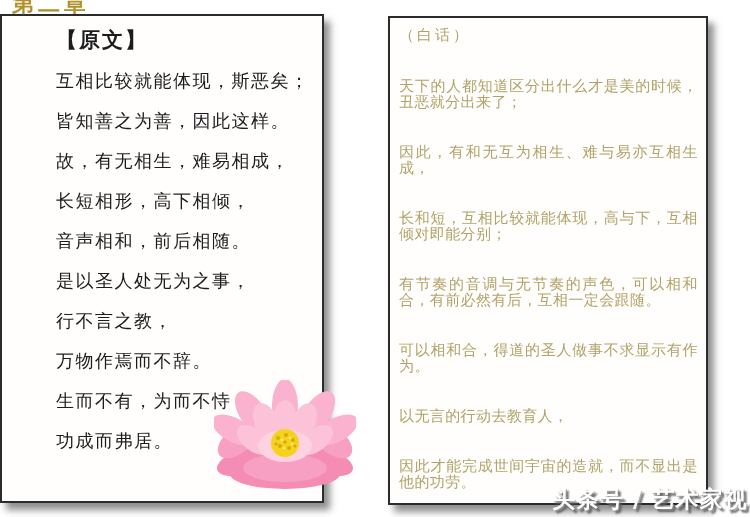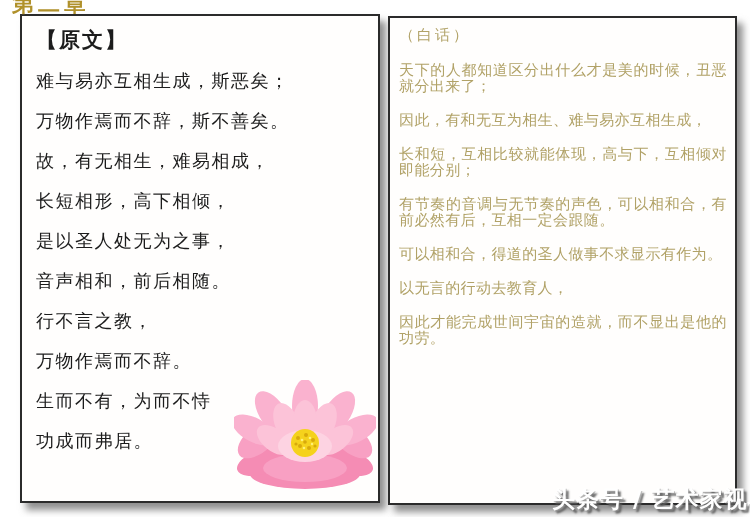--- a/index.html
+++ b/index.html
@@ -8,22 +8,22 @@
     background:#ffffff;
     font-family:"DejaVu Serif","Liberation Serif",serif;
   }
   .page{
     position:absolute;
     background:#fffefd;
     border:2px solid #2b2b2b;
     box-shadow:6px 7px 7px rgba(105,105,105,0.75);
     box-sizing:border-box;
   }
-  .left-page{left:20px;top:14px;width:360px;height:489px;}
-  .right-page{left:388px;top:16px;width:349px;height:489px;}
+  .left-page{left:0;top:14px;width:324px;height:489px;padding-left:40px;}
+  .right-page{left:388px;top:16px;width:320px;height:489px;}
 
   .chapter-label{
     position:absolute;left:12px;top:-8px;z-index:6;
     font-size:22px;font-weight:600;letter-spacing:4px;
     color:var(--chapter_gold,#b0912b);
     line-height:1;
   }
   .left-inner{padding:12px 14px 0 14px;}
   .orig-heading{
     font-size:21px;font-weight:700;letter-spacing:2px;
@@ -42,21 +42,21 @@
 
   .right-inner{padding:9px 8px 0 9px;}
   .vern-heading{
     font-size:15px;letter-spacing:3px;
     color:var(--vernacular_text,#b1a267);
     line-height:17px;
   }
   .vern-paras > div{
     font-size:15px;letter-spacing:0.4px;
     color:var(--vernacular_text,#b1a267);
-    line-height:16px;margin-top:18px;
+    line-height:16px;margin-top:34px;
     text-align:justify;
   }
 
   .watermark{
     position:absolute;left:552px;top:484px;z-index:10;
     font-family:"DejaVu Sans","Liberation Sans",sans-serif;
     font-size:23px;font-weight:700;letter-spacing:1px;
     color:var(--watermark_white,#ffffff);
     text-shadow:3px 3px 2px rgba(96,96,96,0.95), 1px 1px 0 rgba(160,160,160,0.6);
     white-space:nowrap;
@@ -64,26 +64,26 @@
 </style>
 </head>
 <body style="--chapter_gold: #b0912b; --original_text: #1c1c1c; --vernacular_text: #b1a267; --page_border: #2b2b2b; --lotus_pink: #f79ebc; --lotus_pink_light: #fcc3d8; --lotus_center_yellow: #f5d21c; --watermark_white: #ffffff;">
 
 <div class="chapter-label">第二章</div>
 
 <div class="page left-page">
   <div class="left-inner">
     <div class="orig-heading">【原文】</div>
     <div class="orig-lines">
-        <div>难与易亦互相生成，斯恶矣；</div>
-        <div>万物作焉而不辞，斯不善矣。</div>
+        <div>互相比较就能体现，斯恶矣；</div>
+        <div>皆知善之为善，因此这样。</div>
         <div>故，有无相生，难易相成，</div>
         <div>长短相形，高下相倾，</div>
+        <div>音声相和，前后相随。</div>
         <div>是以圣人处无为之事，</div>
-        <div>音声相和，前后相随。</div>
         <div>行不言之教，</div>
         <div>万物作焉而不辞。</div>
         <div>生而不有，为而不恃</div>
         <div>功成而弗居。</div>
       </div>
   </div>
 
   <div class="lotus-wrap">
     <svg width="142" height="116" viewBox="0 0 142 116">
 

